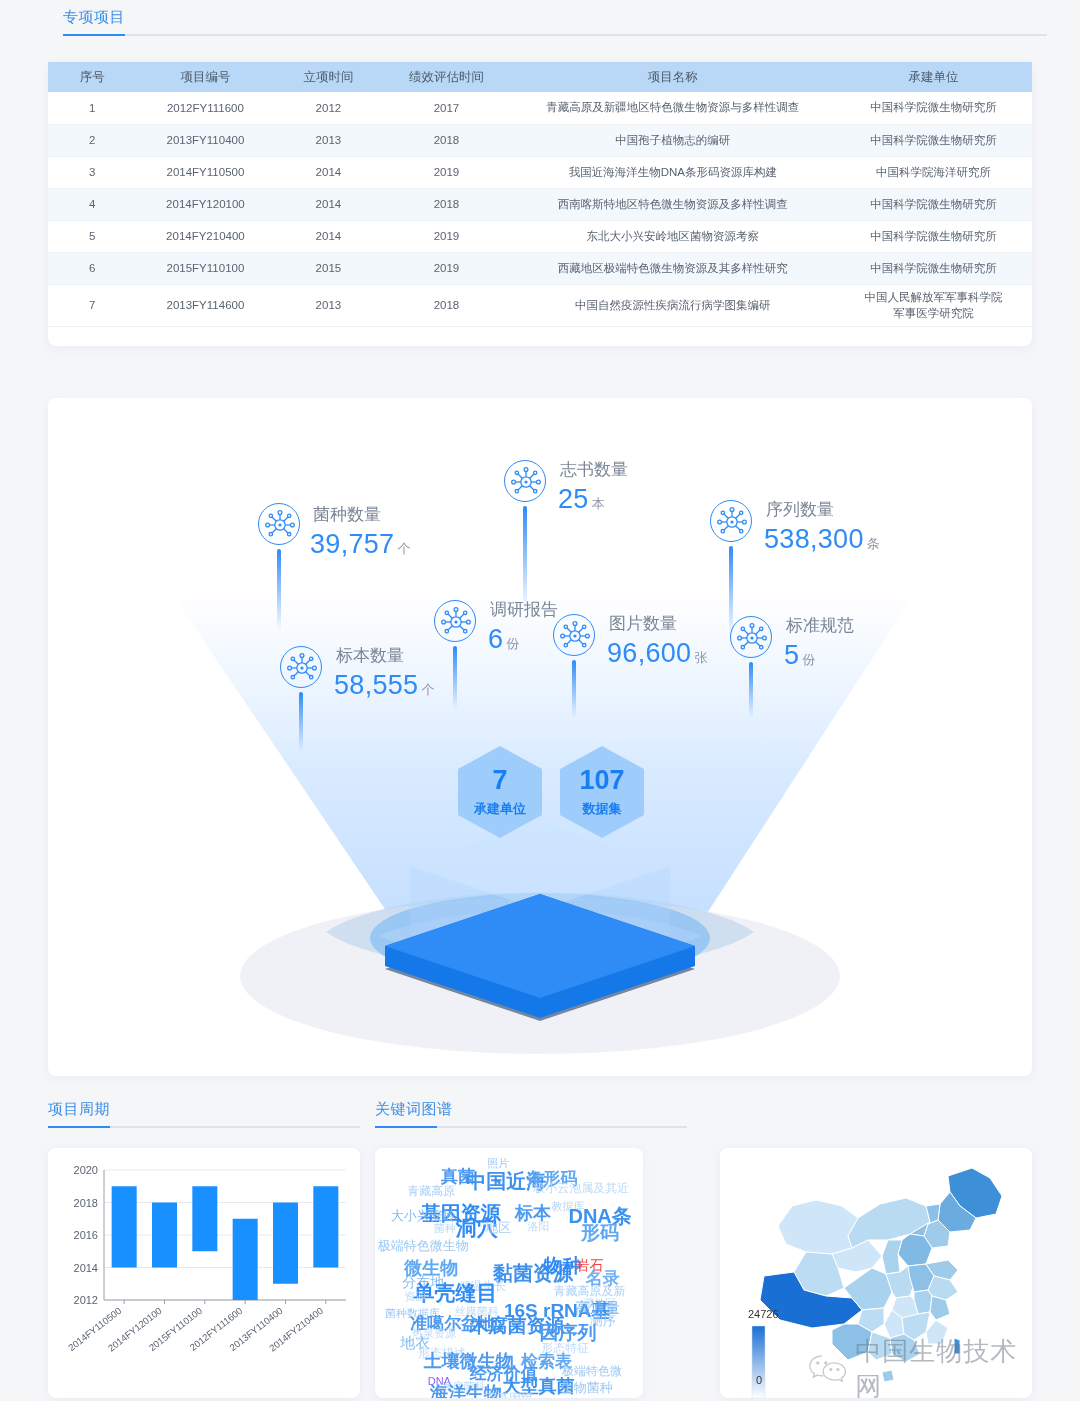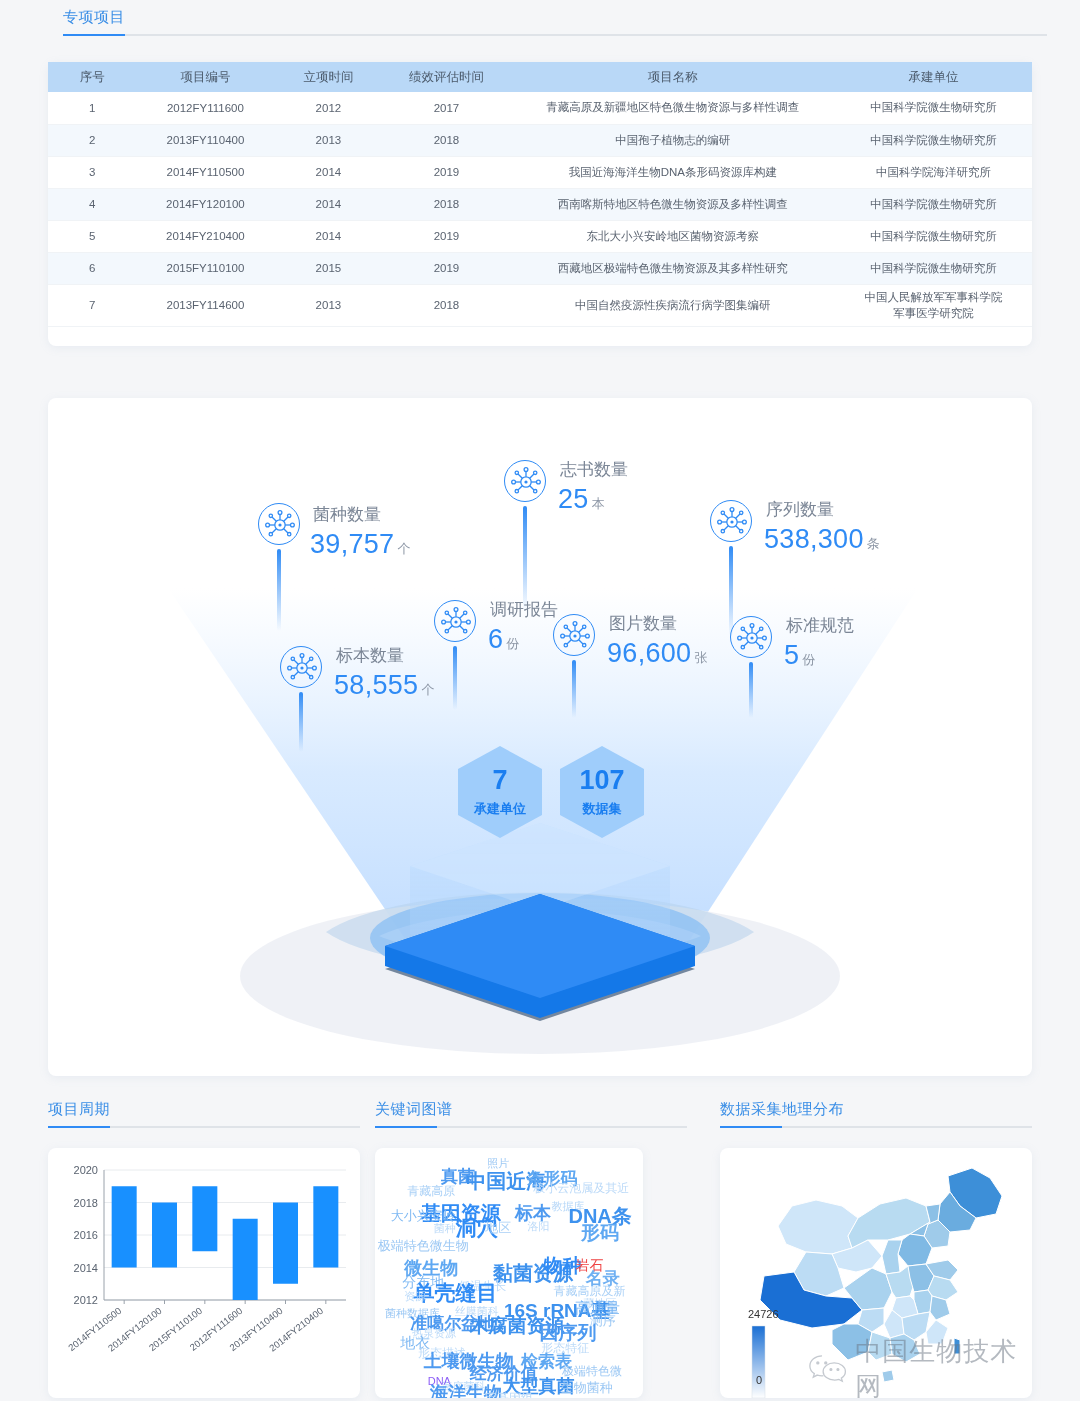--- a/index.html
+++ b/index.html
@@ -452,24 +452,20 @@
   </div>
 
   <div class="sec-head" style="left:48px; top:1100px; width:312px;">
     <div class="title">项目周期</div>
     <div class="rule"></div>
   </div>
   <div class="sec-head" style="left:375px; top:1100px; width:312px;">
     <div class="title">关键词图谱</div>
     <div class="rule"></div>
   </div>
-  <div class="sec-head" style="left:720px; top:1100px; width:312px;">
-    <div class="title">数据采集地理分布</div>
-    <div class="rule"></div>
-  </div>
 
   <div class="card" style="left:48px; top:1148px; width:312px; height:250px;">
     <svg id="barchart" width="312" height="250">
         <line x1="56" y1="152" x2="298" y2="152" stroke="#e8ebee" stroke-width="1"></line>
         <text x="50" y="156" text-anchor="end" font-size="11" fill="#5a6370" font-family="&quot;Liberation Sans&quot;, sans-serif">2012</text>
         <line x1="56" y1="119.5" x2="298" y2="119.5" stroke="#e8ebee" stroke-width="1"></line>
         <text x="50" y="123.5" text-anchor="end" font-size="11" fill="#5a6370" font-family="&quot;Liberation Sans&quot;, sans-serif">2014</text>
         <line x1="56" y1="87" x2="298" y2="87" stroke="#e8ebee" stroke-width="1"></line>
         <text x="50" y="91" text-anchor="end" font-size="11" fill="#5a6370" font-family="&quot;Liberation Sans&quot;, sans-serif">2016</text>
         <line x1="56" y1="54.5" x2="298" y2="54.5" stroke="#e8ebee" stroke-width="1"></line>

